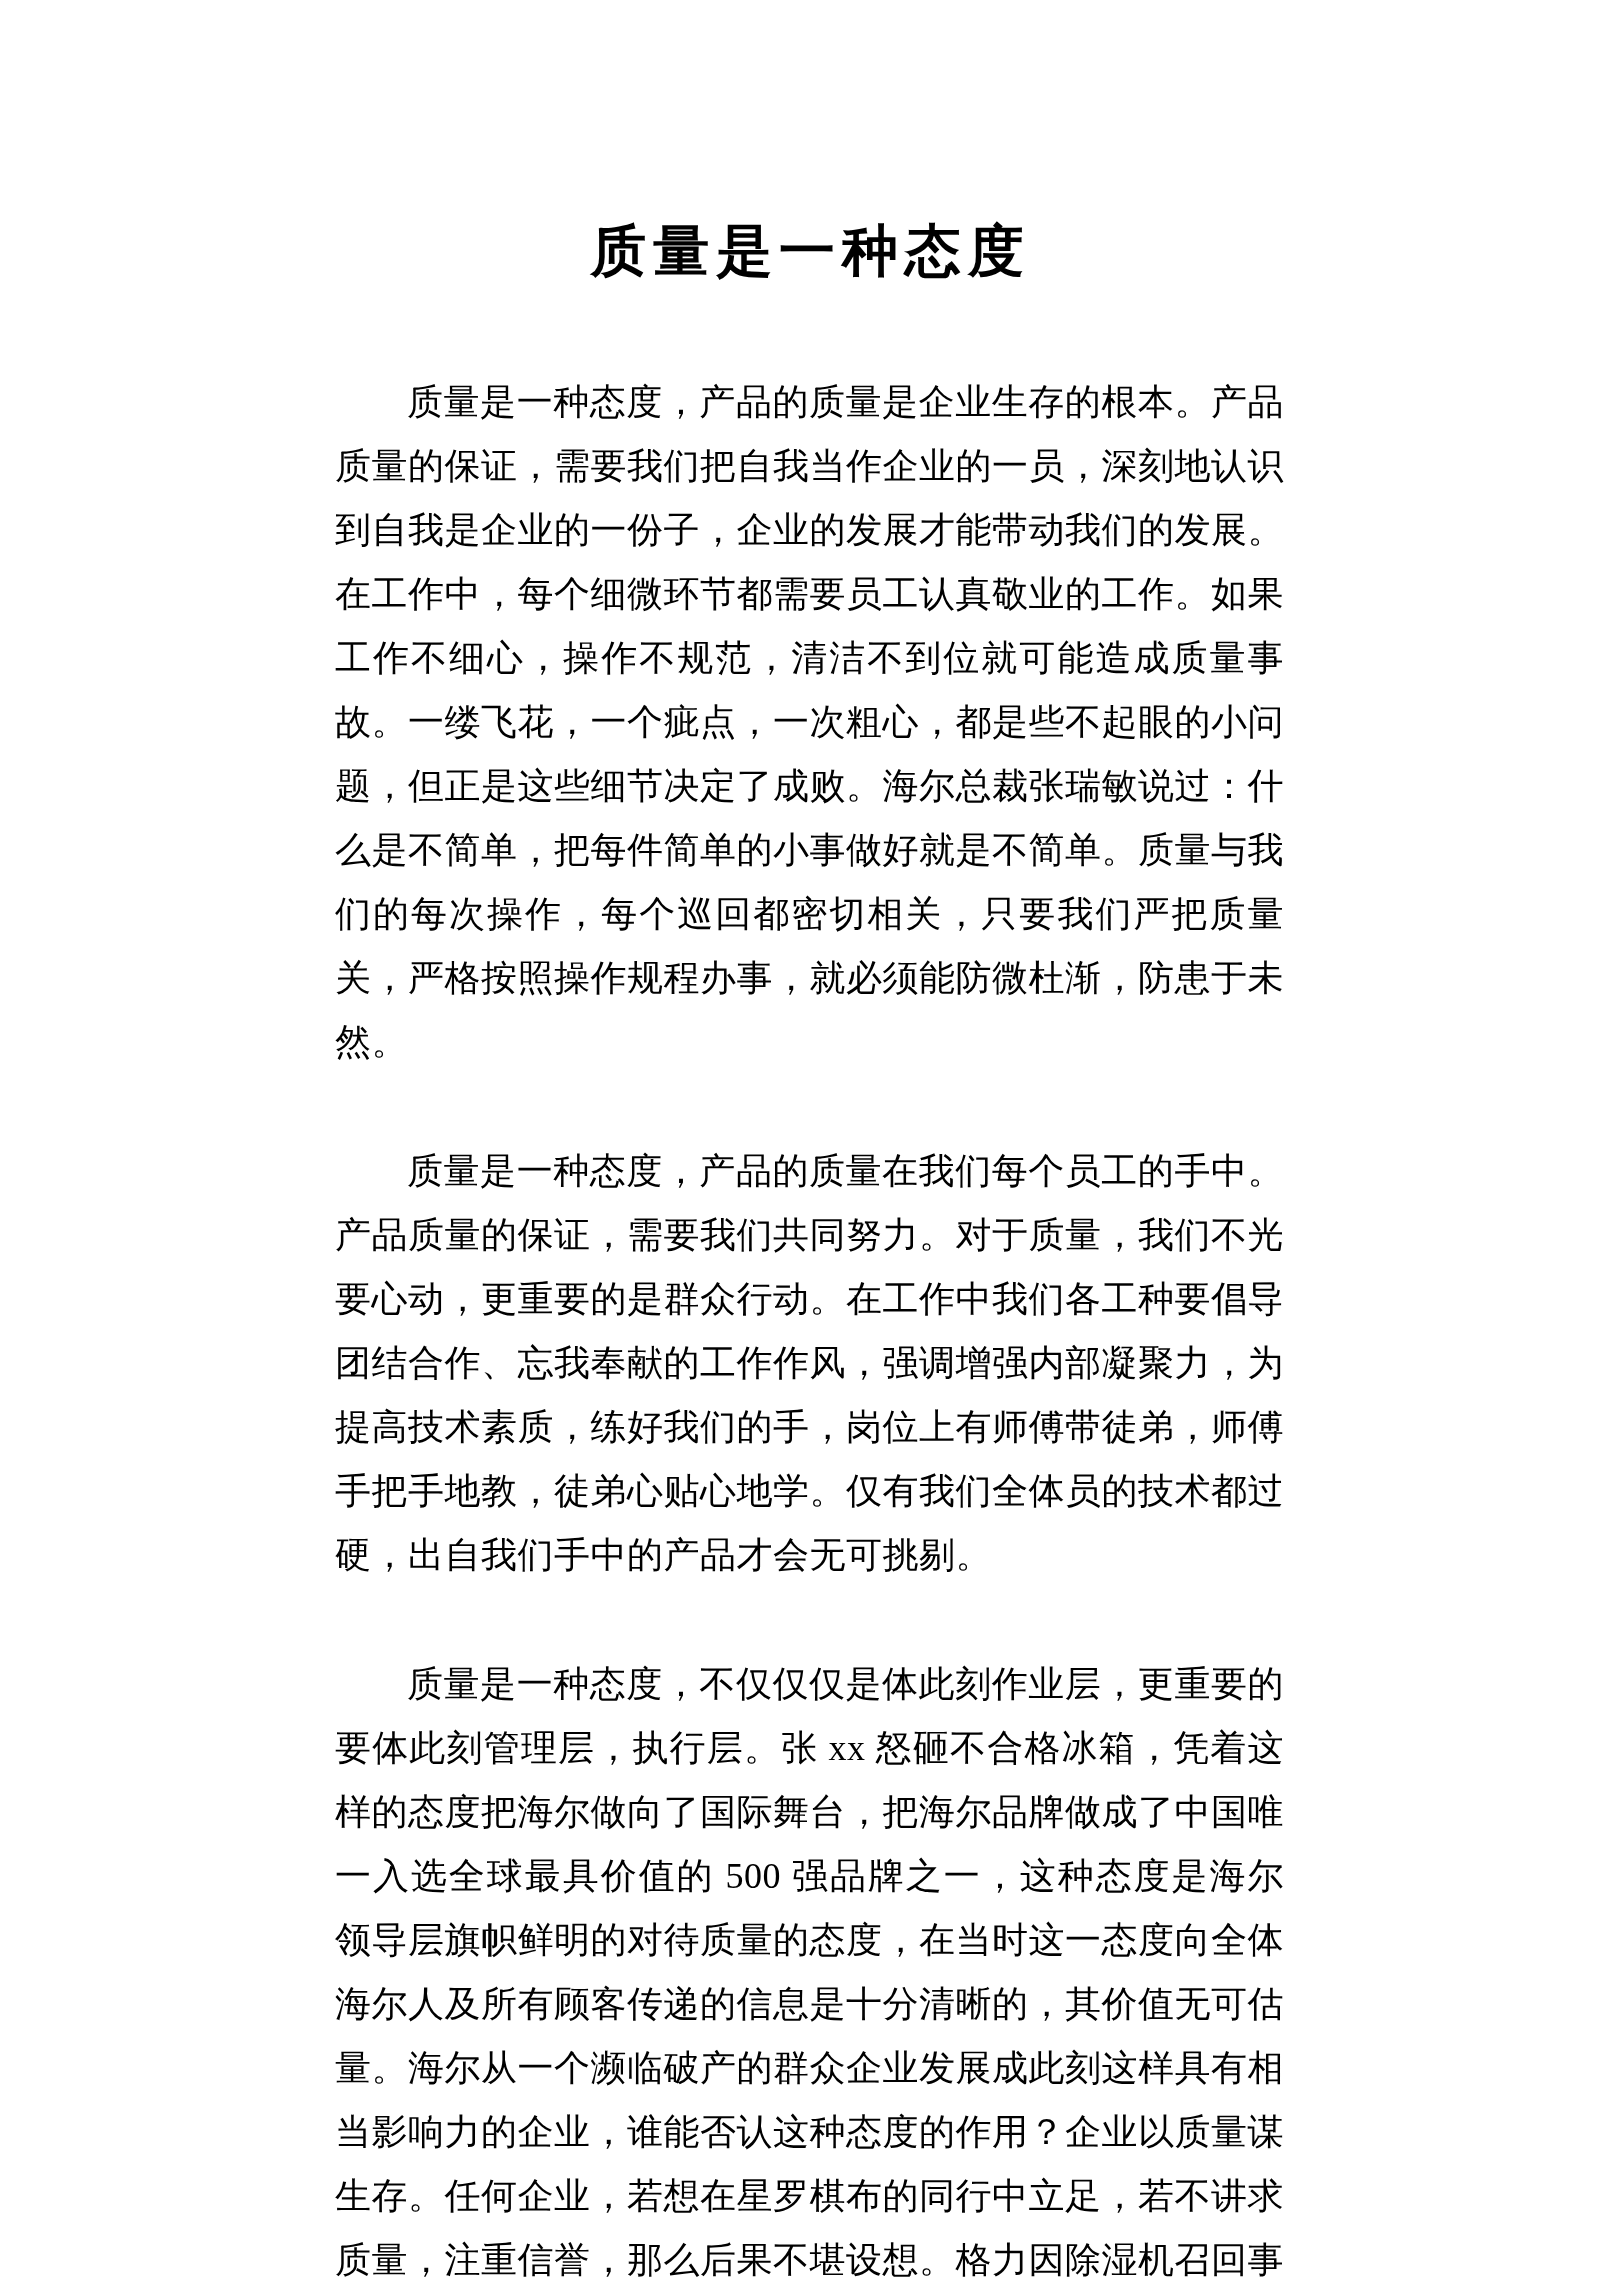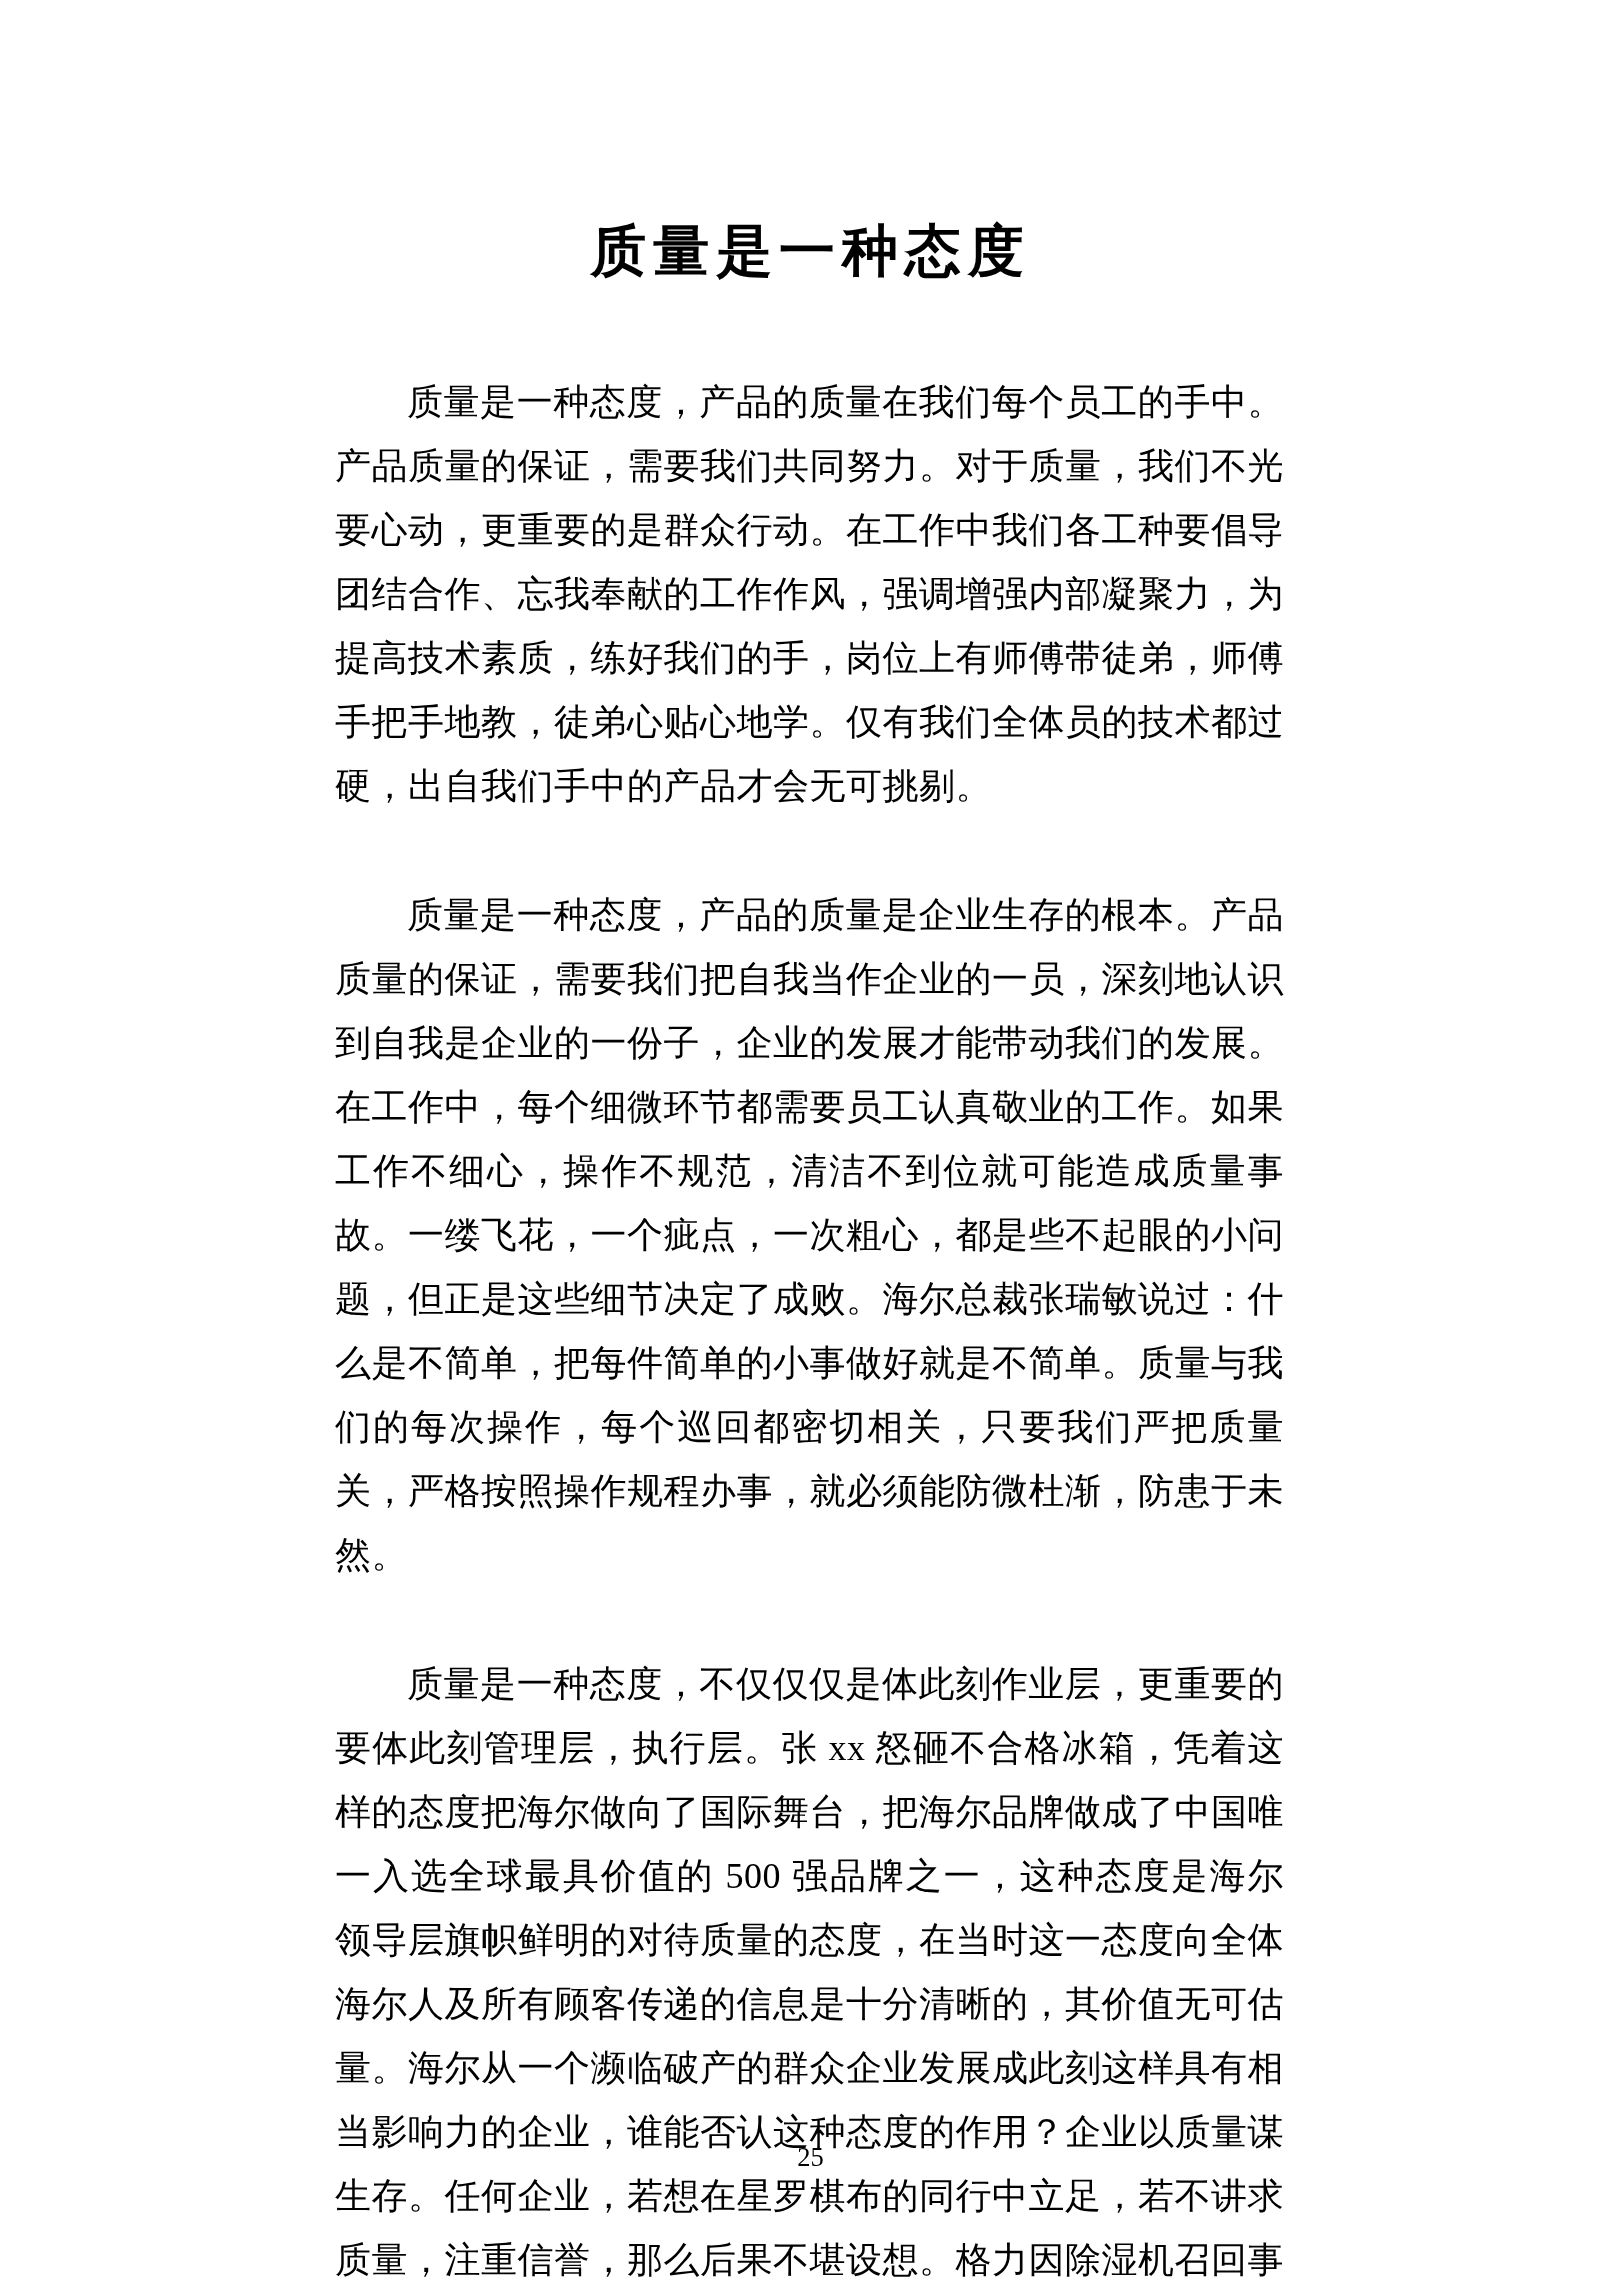--- a/index.html
+++ b/index.html
@@ -56,23 +56,20 @@
   }
 </style>
 </head>
 <body>
 
 <div class="page">
 
   <h1 class="doc-title">质量是一种态度</h1>
 
   <div class="doc-body">
+    <p>质量是一种态度，产品的质量是企业生存的根本。产品质量的保证，需要我们把自我当作企业的一员，深刻地认识到自我是企业的一份子，企业的发展才能带动我们的发展。在工作中，每个细微环节都需要员工认真敬业的工作。如果工作不细心，操作不规范，清洁不到位就可能造成质量事故。一缕飞花，一个疵点，一次粗心，都是些不起眼的小问题，但正是这些细节决定了成败。海尔总裁张瑞敏说过：什么是不简单，把每件简单的小事做好就是不简单。质量与我们的每次操作，每个巡回都密切相关，只要我们严把质量关，严格按照操作规程办事，就必须能防微杜渐，防患于未然。</p>
     <p>质量是一种态度，产品的质量在我们每个员工的手中。产品质量的保证，需要我们共同努力。对于质量，我们不光要心动，更重要的是群众行动。在工作中我们各工种要倡导团结合作、忘我奉献的工作作风，强调增强内部凝聚力，为提高技术素质，练好我们的手，岗位上有师傅带徒弟，师傅手把手地教，徒弟心贴心地学。仅有我们全体员的技术都过硬，出自我们手中的产品才会无可挑剔。</p>
-    <p>质量是一种态度，产品的质量是企业生存的根本。产品质量的保证，需要我们把自我当作企业的一员，深刻地认识到自我是企业的一份子，企业的发展才能带动我们的发展。在工作中，每个细微环节都需要员工认真敬业的工作。如果工作不细心，操作不规范，清洁不到位就可能造成质量事故。一缕飞花，一个疵点，一次粗心，都是些不起眼的小问题，但正是这些细节决定了成败。海尔总裁张瑞敏说过：什么是不简单，把每件简单的小事做好就是不简单。质量与我们的每次操作，每个巡回都密切相关，只要我们严把质量关，严格按照操作规程办事，就必须能防微杜渐，防患于未然。</p>
     <p>质量是一种态度，不仅仅仅是体此刻作业层，更重要的要体此刻管理层，执行层。张 xx 怒砸不合格冰箱，凭着这样的态度把海尔做向了国际舞台，把海尔品牌做成了中国唯一入选全球最具价值的 500 强品牌之一，这种态度是海尔领导层旗帜鲜明的对待质量的态度，在当时这一态度向全体海尔人及所有顾客传递的信息是十分清晰的，其价值无可估量。海尔从一个濒临破产的群众企业发展成此刻这样具有相当影响力的企业，谁能否认这种态度的作用？企业以质量谋生存。任何企业，若想在星罗棋布的同行中立足，若不讲求质量，注重信誉，那么后果不堪设想。格力因除湿机召回事件，导致海外布局受困损失近 10 亿。丰田公司 07 年爆发的“召回门”事件愈演愈烈，分析人士预计，丰田召回汽车数辆或超千万。庞大的召回数字背后，是目前还无法预估的经济损失，但再大的经济损失都无法与一个企业的信誉损失相比。丰田作为全球最先进的汽车公司都会出“召</p>
   </div>
 
-  <div class="page-footer">
-    <span>25</span>
-  </div>
 
 </div>
 
 
 </body></html>

